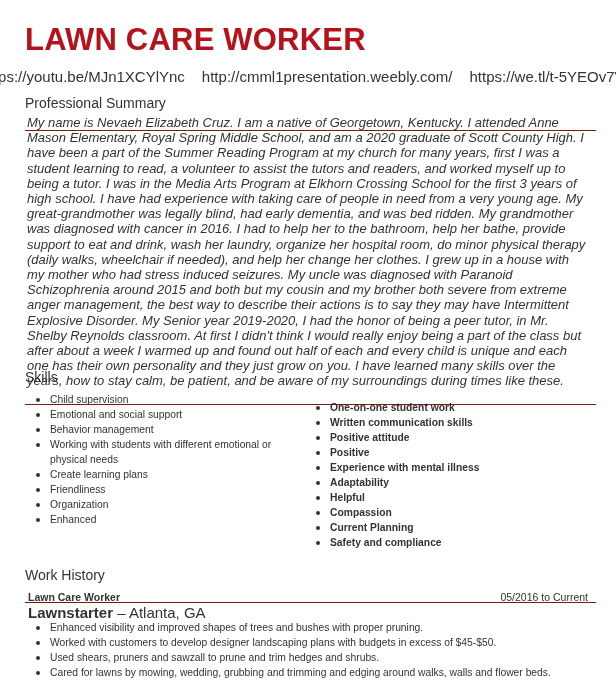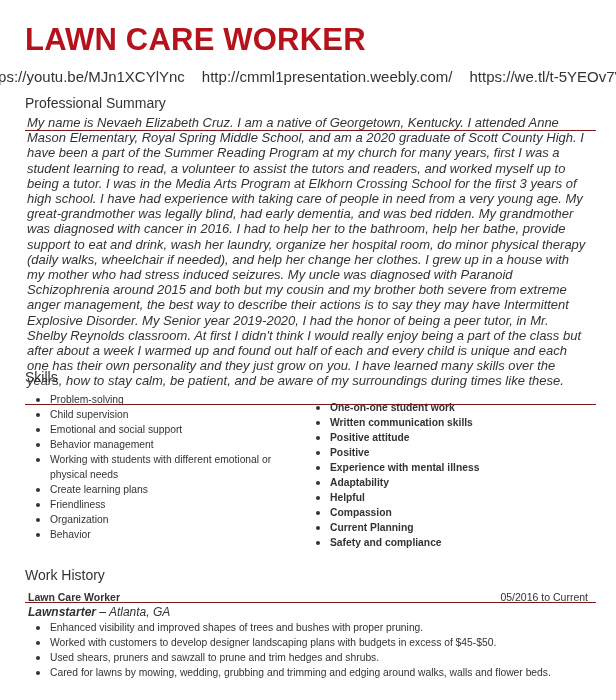--- a/index.html
+++ b/index.html
@@ -35,50 +35,49 @@
   .bul-list li::before {
     content: ""; position: absolute; left: 6px; top: 6px;
     width: 4px; height: 4px; border-radius: 50%; background: #333;
   }
   .skills-left { position: absolute; left: 30px; top: 392px; width: 260px; }
   .skills-right { position: absolute; left: 310px; top: 400px; width: 280px; font-weight: bold; }
   .job { position: absolute; left: 28px; top: 590px; width: 560px; }
   .job-row { display: flex; justify-content: space-between; font-size: 10.5px; line-height: 15px; }
   .job-title { font-weight: bold; color: #333; }
   .job-dates { color: #333; }
-  .job-company-row { font-size: 12px; line-height: 15px; font-style: italic; }
+  .job-company-row { font-size: 15px; line-height: 15px; }
   .company { font-weight: bold; }
   .job-bullets { margin-top: 0; padding-left: 2px; }
 </style>
 </head>
 <body>
 
 <div class="page">
   <h1 class="name">LAWN CARE WORKER</h1>
 
   <div class="links">
     <a>https://youtu.be/MJn1XCYlYnc</a>
     <a>http://cmml1presentation.weebly.com/</a>
     <a>https://we.tl/t-5YEOv7Vsrc</a>
   </div>
 
   <div class="section-title" style="top:94px;">Professional Summary</div>
   <p class="summary">My name is Nevaeh Elizabeth Cruz. I am a native of Georgetown, Kentucky. I attended Anne Mason Elementary, Royal Spring Middle School, and am a 2020 graduate of Scott County High. I have been a part of the Summer Reading Program at my church for many years, first I was a student learning to read, a volunteer to assist the tutors and readers, and worked myself up to being a tutor. I was in the Media Arts Program at Elkhorn Crossing School for the first 3 years of high school. I have had experience with taking care of people in need from a very young age. My great-grandmother was legally blind, had early dementia, and was bed ridden. My grandmother was diagnosed with cancer in 2016. I had to help her to the bathroom, help her bathe, provide support to eat and drink, wash her laundry, organize her hospital room, do minor physical therapy (daily walks, wheelchair if needed), and help her change her clothes. I grew up in a house with my mother who had stress induced seizures. My uncle was diagnosed with Paranoid Schizophrenia around 2015 and both but my cousin and my brother both severe from extreme anger management, the best way to describe their actions is to say they may have Intermittent Explosive Disorder. My Senior year 2019-2020, I had the honor of being a peer tutor, in Mr. Shelby Reynolds classroom. At first I didn't think I would really enjoy being a part of the class but after about a week I warmed up and found out half of each and every child is unique and each one has their own personality and they just grow on you. I have learned many skills over the years, how to stay calm, be patient, and be aware of my surroundings during times like these.</p>
 
   <div class="section-title" style="top:368px;">Skills</div>
   <ul class="bul-list skills-left">
-    <li>Problem-solving</li>
     <li>Child supervision</li>
     <li>Emotional and social support</li>
     <li>Behavior management</li>
     <li>Working with students with different emotional or physical needs</li>
     <li>Create learning plans</li>
     <li>Friendliness</li>
     <li>Organization</li>
-    <li>Behavior</li>
+    <li>Enhanced</li>
   </ul>
   <ul class="bul-list skills-right">
     <li>One-on-one student work</li>
     <li>Written communication skills</li>
     <li>Positive attitude</li>
     <li>Positive</li>
     <li>Experience with mental illness</li>
     <li>Adaptability</li>
     <li>Helpful</li>
     <li>Compassion</li>

